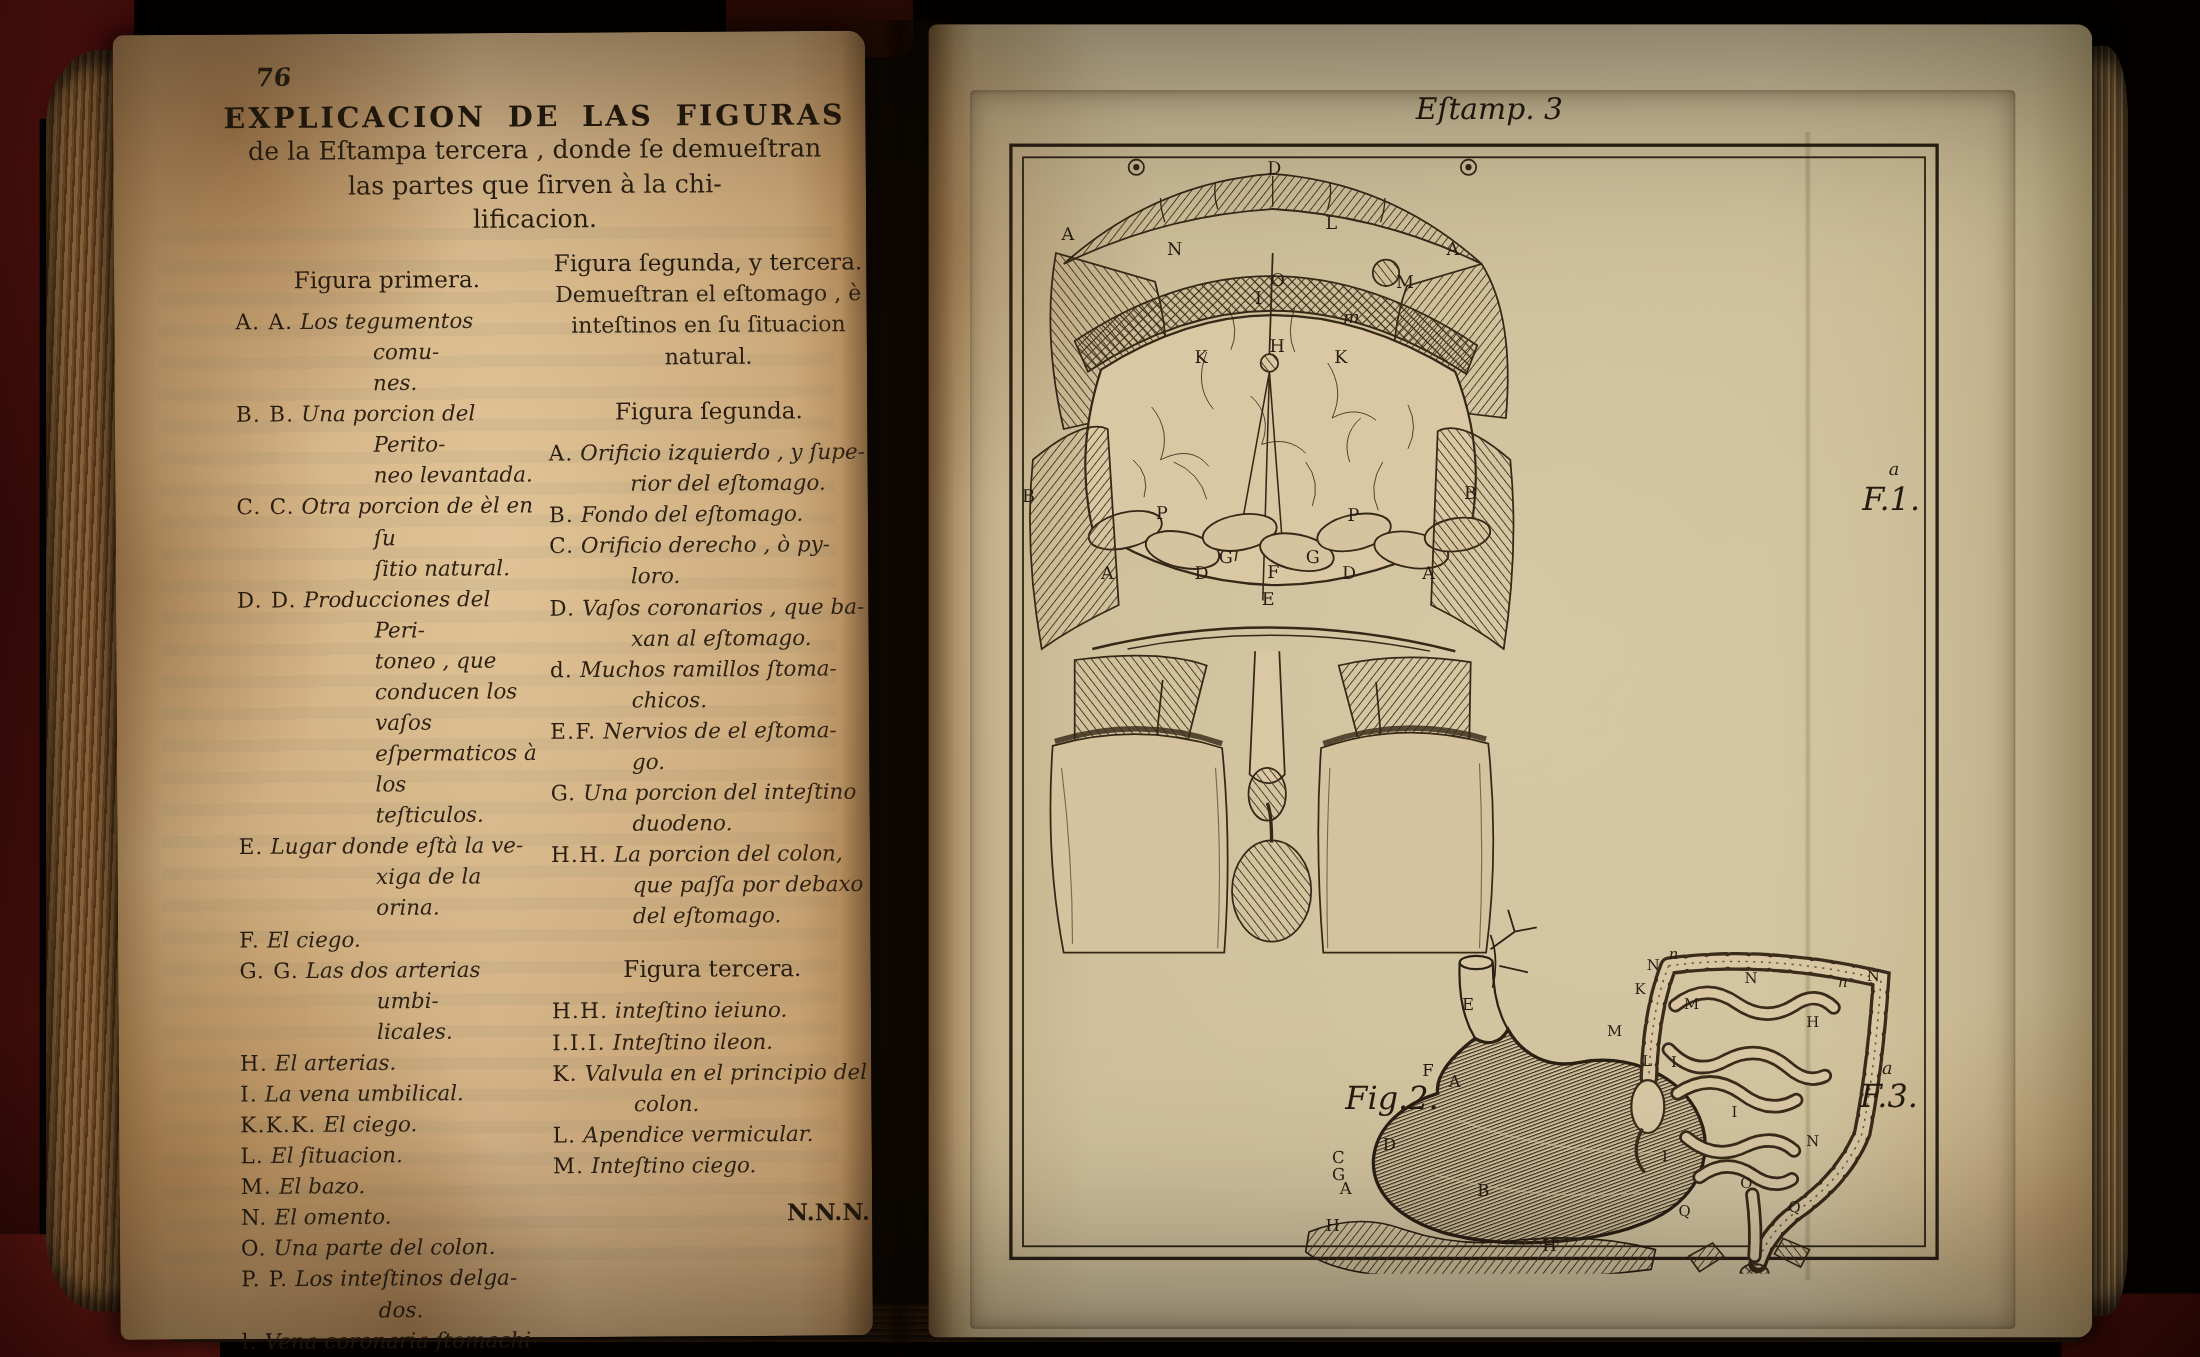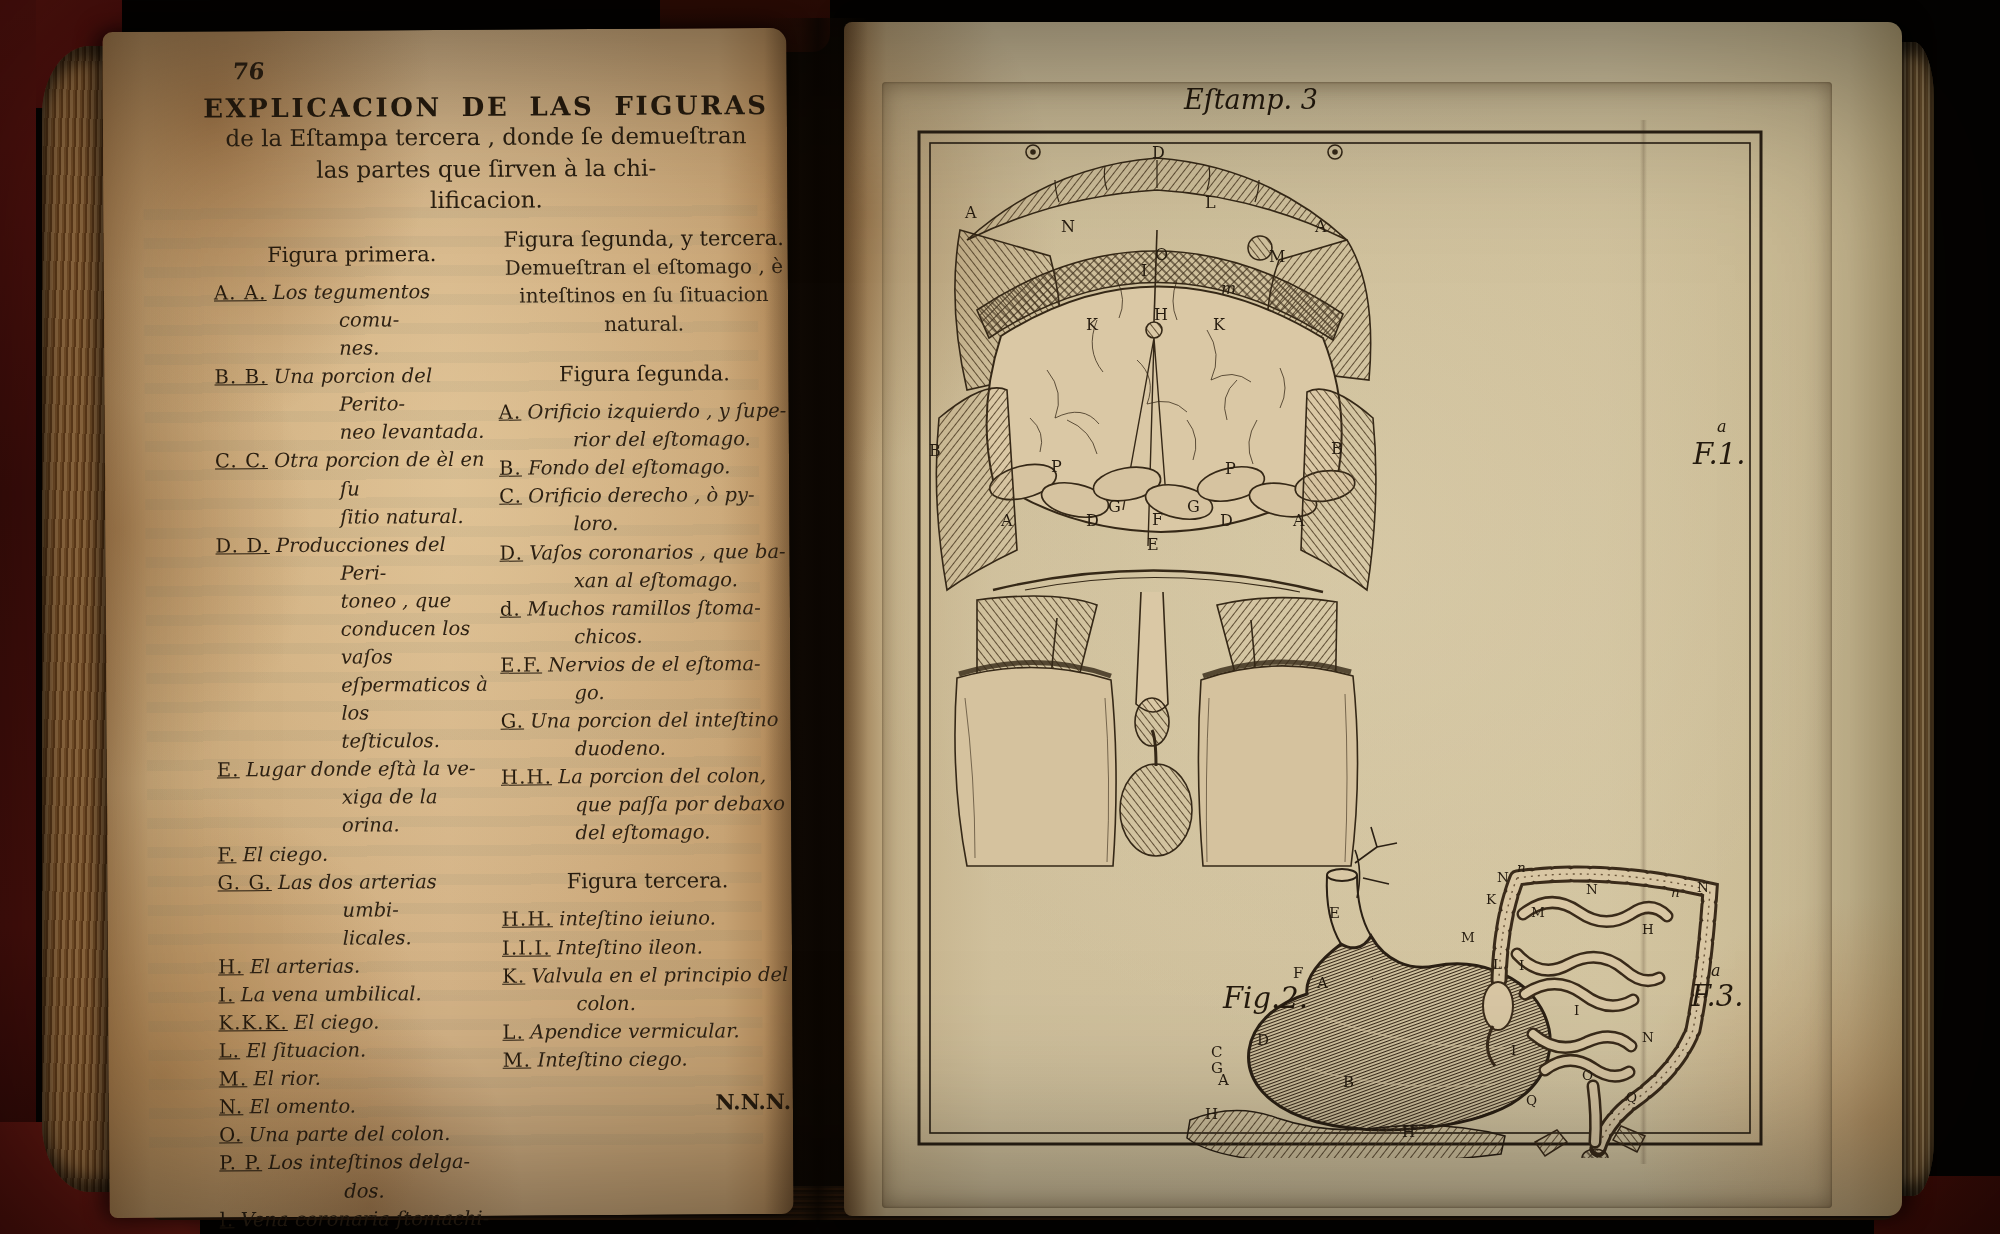--- a/index.html
+++ b/index.html
@@ -63,29 +63,29 @@
     color:#271c0f;white-space:nowrap;}
   .lp-sub{font-size:23px;line-height:1.38;color:#2b2012;}
   .cols{position:absolute;left:110px;top:198px;width:576px;display:flex;gap:8px;}
   .col1{width:276px;}
   .col2{width:292px;}
   .colhead{font-size:21px;text-align:center;margin:14px 0 12px 0;color:#271c0f;}
   .introlines{font-size:20px;font-style:normal;text-align:center;line-height:1.42;}
   .li{font-size:19.5px;line-height:1.44;}
   .col1 .li{padding-left:6.4em;text-indent:-6.4em;}
   .col2 .li{padding-left:3.8em;text-indent:-3.8em;}
-  .lk{letter-spacing:.06em;color:#271c0f;text-decoration:underline;}
+  .lk{letter-spacing:.06em;color:#271c0f;}
   .lt{font-style:italic;white-space:pre-line;}
   .catchword{font-size:21px;font-weight:bold;text-align:right;padding-right:4px;margin-top:16px;
     color:#271c0f;}
   
   .plate-mark{position:absolute;left:38px;top:60px;width:950px;height:1126px;border-radius:4px;
     background:linear-gradient(180deg, rgba(197,181,143,.38), rgba(212,198,163,.18));
     box-shadow:inset 0 0 22px rgba(86,64,36,.55), inset 0 0 3px rgba(60,44,24,.6);}
-  .plate-header{position:absolute;left:340px;top:62px;width:340px;
+  .plate-header{position:absolute;left:340px;top:62px;width:340px;text-align:center;
     font-size:27px;font-style:italic;color:#241a0e;}
   .crease{position:absolute;left:796px;top:98px;width:7px;height:1044px;
     background:linear-gradient(90deg, rgba(70,50,30,0), rgba(70,50,30,.22), rgba(70,50,30,0));}
   .plate-svg{position:absolute;left:61px;top:96px;}
   svg text{font-family:"DejaVu Serif",serif;fill:#261c10;}
   #fig1-letters text{font-size:16px;}
   #fig2-letters text{font-size:15px;}
   #fig3-letters text{font-size:13.5px;}
   .plate-label{font-size:29px;font-style:italic;fill:#241a0e;}
   .plate-label-sup{font-size:16px;font-style:italic;fill:#241a0e;}
@@ -131,21 +131,21 @@
 teſticulos.</span></div>
             <div class="li"><span class="lk">E.</span><span class="lt"> Lugar donde eſtà la ve-
 xiga de la orina.</span></div>
             <div class="li"><span class="lk">F.</span><span class="lt"> El ciego.</span></div>
             <div class="li"><span class="lk">G. G.</span><span class="lt"> Las dos arterias umbi-
 licales.</span></div>
             <div class="li"><span class="lk">H.</span><span class="lt"> El arterias.</span></div>
             <div class="li"><span class="lk">I.</span><span class="lt"> La vena umbilical.</span></div>
             <div class="li"><span class="lk">K.K.K.</span><span class="lt"> El ciego.</span></div>
             <div class="li"><span class="lk">L.</span><span class="lt"> El ſituacion.</span></div>
-            <div class="li"><span class="lk">M.</span><span class="lt"> El rior.</span></div>
+            <div class="li"><span class="lk">M.</span><span class="lt"> El bazo.</span></div>
             <div class="li"><span class="lk">N.</span><span class="lt"> El omento.</span></div>
             <div class="li"><span class="lk">O.</span><span class="lt"> Una parte del colon.</span></div>
             <div class="li"><span class="lk">P. P.</span><span class="lt"> Los inteſtinos delga-
 dos.</span></div>
             <div class="li"><span class="lk">l.</span><span class="lt"> Vena coronaria ſtomachi-
 ca.</span></div>
           </div>
       </div>
       <div class="col2">
         <div class="colhead" style="margin-top:0;margin-bottom:2px;">Figura ſegunda, y tercera.</div>

